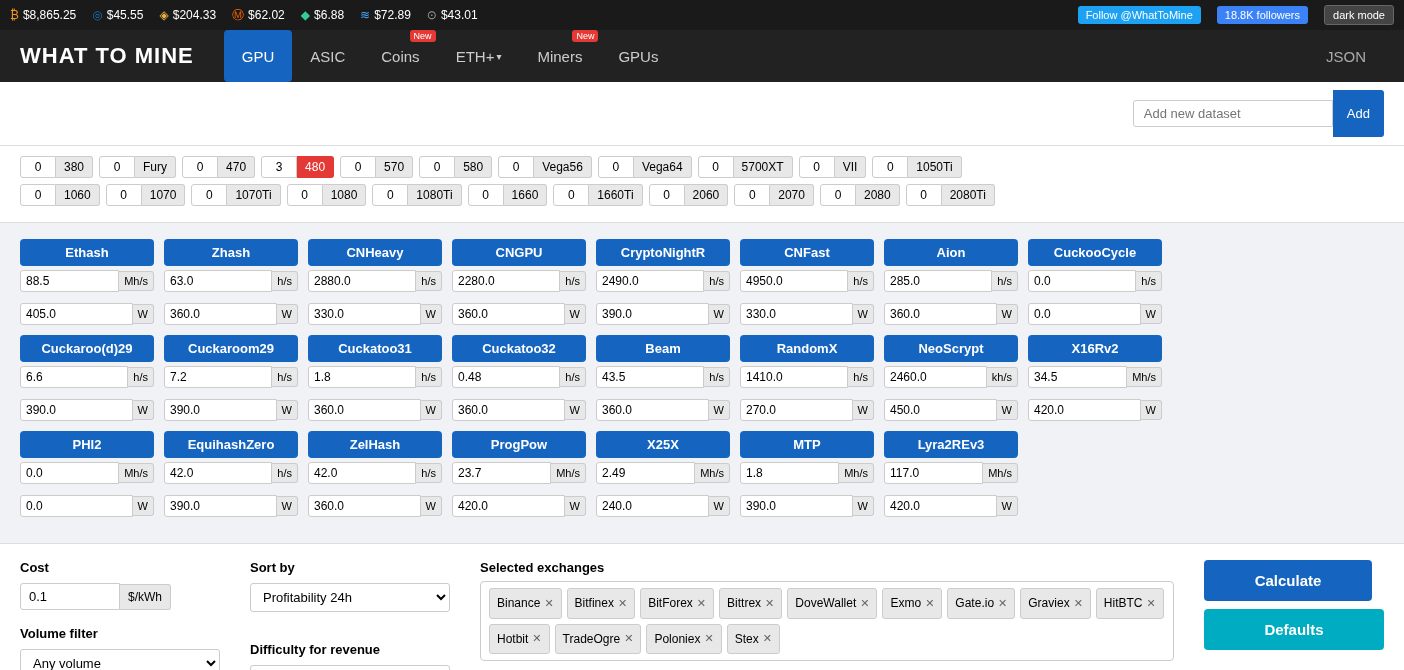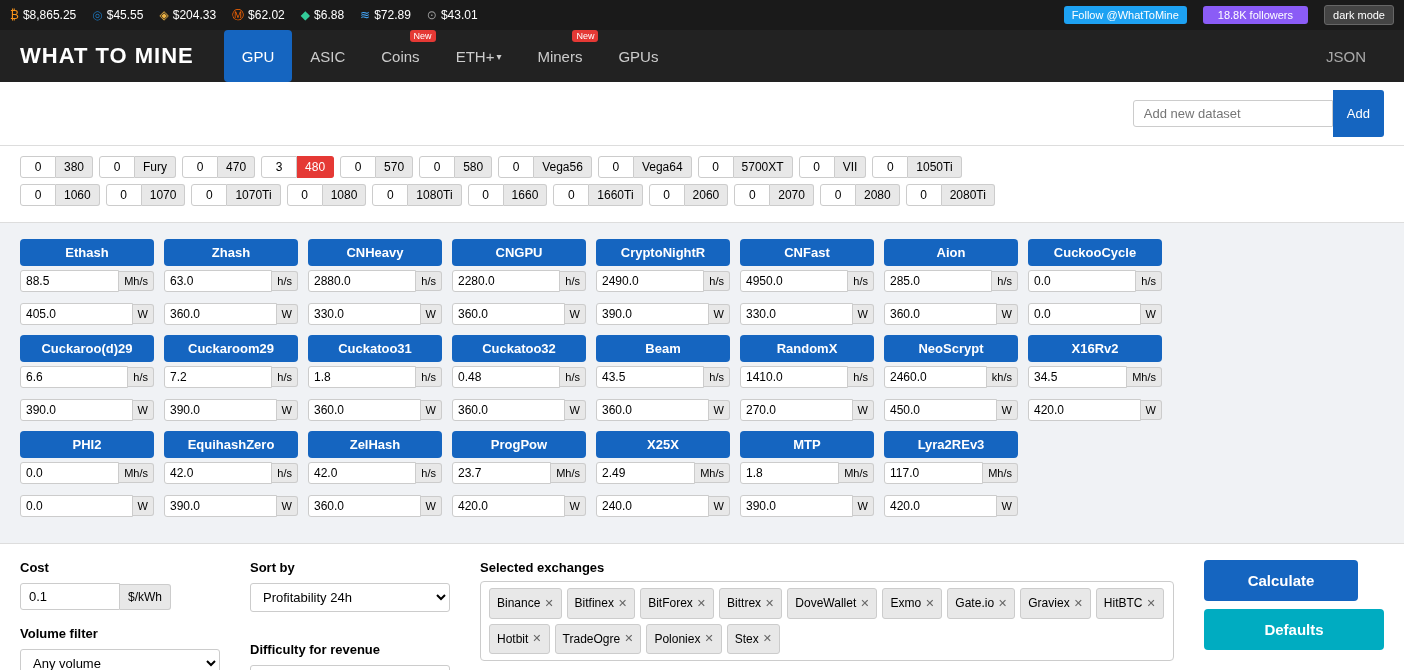--- a/index.html
+++ b/index.html
@@ -12,21 +12,21 @@
       display: flex;
       align-items: center;
       padding: 0 10px;
       height: 30px;
       font-size: 12px;
       gap: 16px;
     }
     .ticker-item { display: flex; align-items: center; gap: 4px; }
     .ticker-social { margin-left: auto; display: flex; align-items: center; gap: 16px; }
     .follow-btn { background: #1da1f2; color: #fff; border: none; border-radius: 3px; padding: 3px 8px; font-size: 11px; cursor: pointer; }
-    .followers-badge { background: #8b5cf6; color: #fff; border-radius: 3px; padding: 3px 15px; font-size: 11px; }
+    .followers-badge { background: #3b82f6; color: #fff; border-radius: 3px; padding: 3px 8px; font-size: 11px; }
     .dark-mode-btn { background: #444; color: #fff; border: 1px solid #666; border-radius: 3px; padding: 3px 8px; font-size: 11px; cursor: pointer; }
 
     
     .nav-bar {
       background: #222;
       display: flex;
       align-items: center;
       padding: 0 20px;
       height: 52px;
     }
@@ -89,21 +89,21 @@
     .bottom-unit-label { background: #e8e8e8; border: 1px solid #ccc; border-left: none; padding: 5px 8px; font-size: 12px; border-radius: 0 3px 3px 0; }
     .bottom-select { border: 1px solid #ccc; padding: 5px 8px; font-size: 13px; border-radius: 3px; width: 200px; outline: none; background: #fff; }
 
     .exchanges-col { flex: 1; min-width: 360px; }
     .exchanges-col label { font-weight: bold; font-size: 13px; display: block; margin-bottom: 6px; }
     .exchanges-box { border: 1px solid #ccc; border-radius: 4px; padding: 6px 8px; display: flex; flex-wrap: wrap; gap: 5px; min-height: 80px; }
     .exchange-tag { display: flex; align-items: center; gap: 4px; background: #e8e8e8; border: 1px solid #ccc; border-radius: 3px; padding: 2px 7px; font-size: 12px; }
     .exchange-tag .remove { cursor: pointer; color: #666; font-size: 11px; }
 
     .action-col { display: flex; flex-direction: column; gap: 8px; min-width: 160px; }
-    .calc-btn { background: #1565c0; color: #fff; border: none; padding: 12px 20px; border-radius: 4px; font-size: 15px; font-weight: bold; cursor: pointer; width: 154px; }
+    .calc-btn { background: #1565c0; color: #fff; border: none; padding: 12px 20px; border-radius: 4px; font-size: 15px; font-weight: bold; cursor: pointer; width: 168px; }
     .defaults-btn { background: #00acc1; color: #fff; border: none; padding: 12px 20px; border-radius: 4px; font-size: 15px; font-weight: bold; cursor: pointer; width: 180px; }
 
     .eth-dropdown { display: flex; align-items: center; gap: 2px; }
     .dropdown-arrow { font-size: 10px; }
   </style>
 </head>
 <body>
 
 <div class="ticker-bar">
   <div class="ticker-item">

